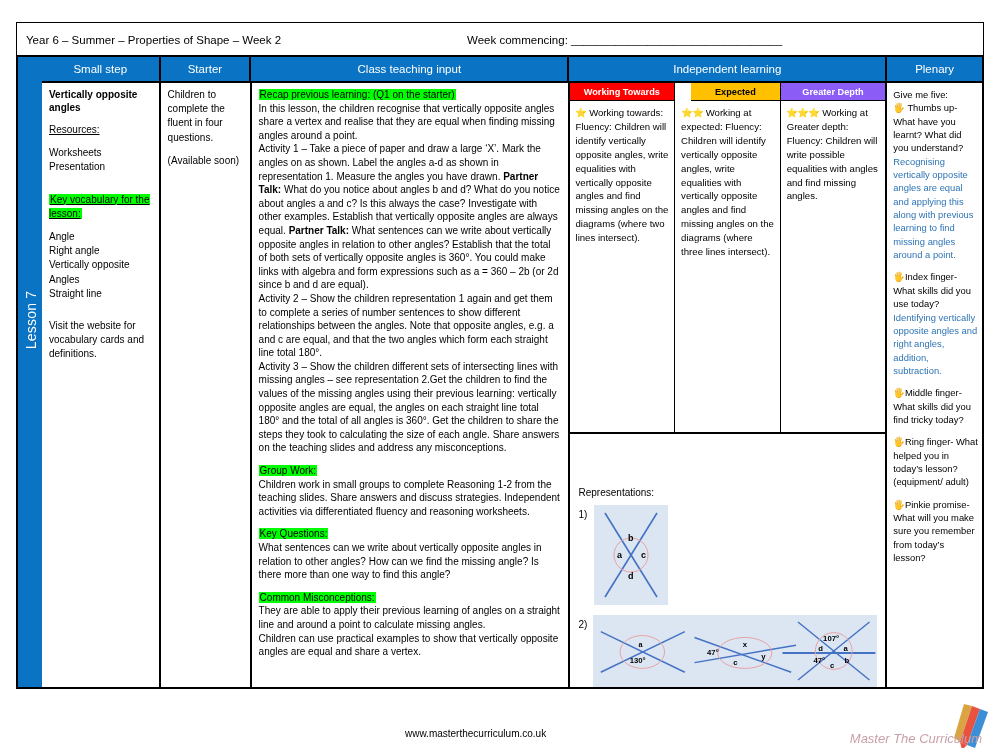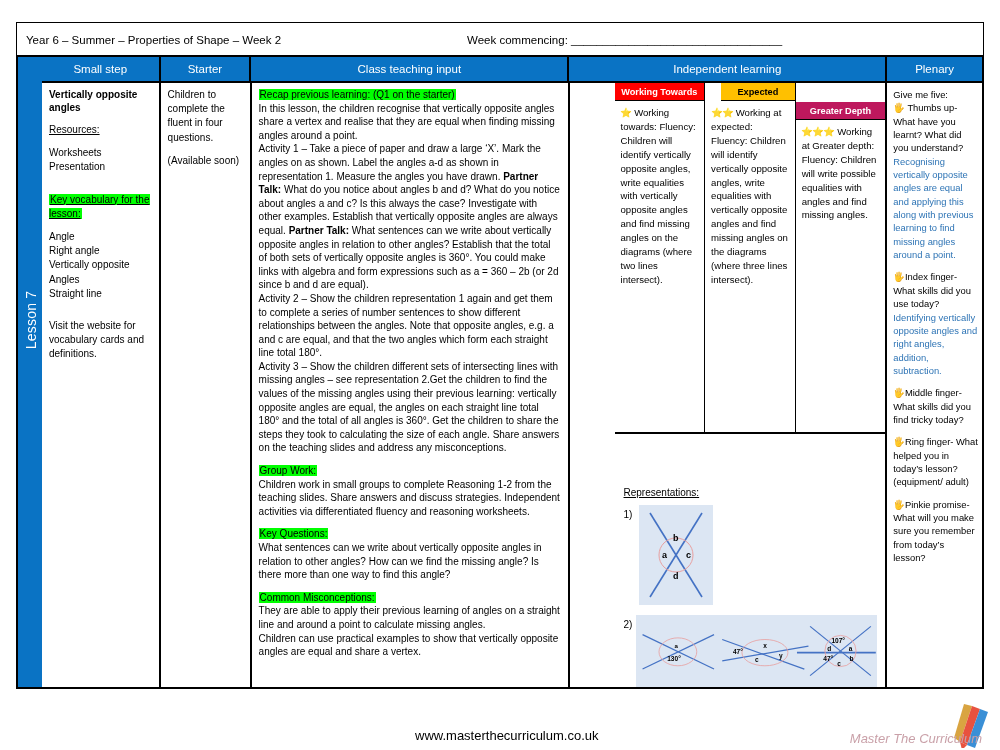--- a/index.html
+++ b/index.html
@@ -122,21 +122,20 @@
   .ss-title { font-weight: bold; font-size: 10px; line-height: 1.3; }
   .ss-line { font-size: 10px; line-height: 1.42; }
 
   .starter-txt { font-size: 10px; line-height: 1.42; }
 
   
   .indep-wrap {
     display: flex;
     flex-direction: column;
     height: 100%;
-    padding-left: 45px;
   }
   .indep-top {
     height: 392px;
     display: flex;
     border-bottom: 2px solid #000;
   }
   .sub {
     flex: 1 1 0;
     border-right: 1px solid #000;
     display: flex;
@@ -148,44 +147,44 @@
     height: 18px;
     display: flex;
     align-items: center;
     justify-content: center;
     font-size: 9.2px;
     font-weight: bold;
     border-bottom: 1px solid #000;
   }
   .sub-hd.wt { background: #ff0000; color: #fff; }
   .sub-hd.ex { background: #ffc000; color: #000; margin-left: 16px; }
-  .sub-hd.gd { background: #be185d; color: #fff; margin-top: 19px; }
+  .sub-hd.gd { background: #8b5cf6; color: #fff; }
   .sub-body { padding: 5px 5px 0 6px; font-size: 9.6px; line-height: 1.45; }
   .stars { letter-spacing: -1px; }
 
   .reps {
     flex: 1 1 auto;
     padding: 8px 8px 0 9px;
   }
-  .reps-title { font-size: 10px; text-decoration: underline; margin-bottom: 7px; margin-top: 45px; }
+  .reps-title { font-size: 10px; margin-bottom: 7px; margin-top: 45px; }
   .rep-row { display: flex; align-items: flex-start; }
   .rep-num { font-size: 10px; width: 15px; padding-top: 4px; }
 
   .diagbox { background: #dce6f3; }
 
   
   .plen { font-size: 9.4px; line-height: 1.42; padding: 5px 4px 0 6px; }
   .blue-ans { color: #2e74b5; }
   .hand { color: #c08552; }
 
   
   .footer-url {
     position: absolute;
-    left: 415px; top: 728px;
-    font-size: 13px;
+    left: 405px; top: 728px;
+    font-size: 10px;
     color: #000;
   }
   .logo {
     position: absolute;
     right: 6px; bottom: 2px;
     width: 74px; height: 46px;
   }
   .logo-txt {
     position: absolute;
     right: 18px; bottom: 4px;

